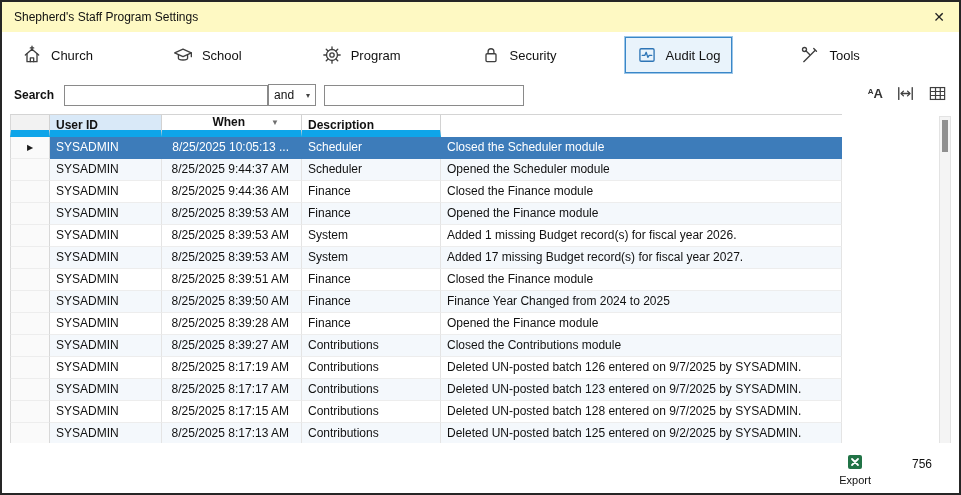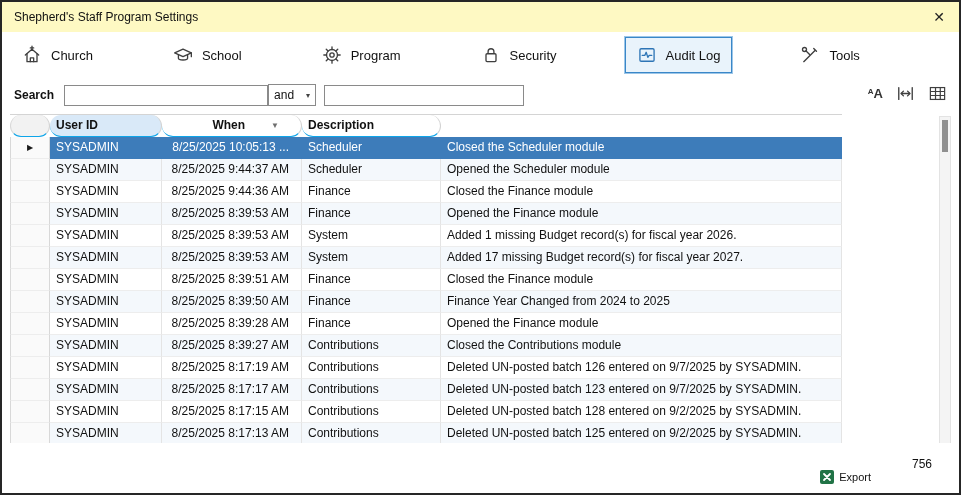--- a/index.html
+++ b/index.html
@@ -30,37 +30,37 @@
   .fontsize-ic { font-size:13px; font-weight:bold; line-height:14px; }
   .fontsize-ic .small-a { font-size:8px; vertical-align:top; position:relative; top:-2px; }
 
   
   .tablewrap { position:absolute; left:8px; top:112px; width:832px; background:#fff; }
   .thead, .trow { display:grid; grid-template-columns:40px 112px 140px 139px 401px; }
   .cell { height:22px; line-height:21px; font-size:12px; color:#111; padding:0 6px; border-right:1px solid #e4e4e4; border-bottom:1px solid #ededed; white-space:nowrap; overflow:hidden; }
   .marker { padding:0; text-align:center; background:#fafafa; border-left:1px solid #d8d8d8; border-right:1px solid #d8d8d8; font-size:8px; color:#1a1a1a; }
   .when { text-align:right; padding-right:12px; }
   .thead { border-top:1px solid #d4d4d4; }
-  .hcell { font-weight:bold; background:#fff; border-right:1px solid #d2d2d2; border-bottom:1px solid #0ea5e9; cursor:pointer;border-radius:11px; }
+  .hcell { font-weight:bold; background:#fff; border-right:1px solid #d2d2d2; border-bottom:7px solid #0ea5e9; cursor:pointer; }
   .hcell.marker { background:#f2f2f2; cursor:default; }
   .hcell.user { background:var(--hdrblue, #d9e9f8); }
   .hcell.when { display:flex; align-items:center; justify-content:flex-end; gap:26px; padding-right:22px; }
   .sorticon { font-size:8px; color:#6f6f6f; font-weight:normal; }
   .trow { cursor:default; }
   .trow.alt .cell:not(.marker) { background:var(--altrow, #f4f8fc); }
   .trow.selected .cell:not(.marker) { background:var(--sel, #3d7cba); color:#fff; border-bottom-color:var(--sel, #3d7cba); border-right-color:var(--sel, #3d7cba); }
   .tbody { border-bottom:1px solid #c9c9c9; }
 
   
   .vscroll { position:absolute; right:8px; top:114px; width:12px; height:330px; background:#f4f4f4; border:1px solid #e3e3e3; }
   .vthumb { position:absolute; top:3px; left:2px; width:6px; height:32px; background:#8f8f8f; }
 
   
   .footer { position:absolute; left:0; right:0; bottom:0; height:50px; background:#fff; }
-  .export-btn { position:absolute; right:88px; bottom:7px; display:flex; flex-direction:row; align-items:center; gap:3px; cursor:pointer; }
+  .export-btn { position:absolute; right:88px; bottom:7px; display:flex; flex-direction:column; align-items:center; gap:3px; cursor:pointer; }
   .export-label { font-size:11px; color:#111; }
   .record-count { position:absolute; right:27px; bottom:22px; font-size:12px; color:#111; }
 </style>
 </head>
 <body>
 
 <div class="window">
 
   <div class="titlebar">
     <span class="title">Shepherd's Staff Program Settings</span>
@@ -252,21 +252,21 @@
           <div class="cell user">SYSADMIN</div>
           <div class="cell when">8/25/2025 8:17:17 AM</div>
           <div class="cell loc">Contributions</div>
           <div class="cell desc">Deleted UN-posted batch 123 entered on 9/7/2025 by SYSADMIN.</div>
         </div>
         <div class="trow">
           <div class="cell marker"></div>
           <div class="cell user">SYSADMIN</div>
           <div class="cell when">8/25/2025 8:17:15 AM</div>
           <div class="cell loc">Contributions</div>
-          <div class="cell desc">Deleted UN-posted batch 128 entered on 9/2/2025 by SYSADMIN.</div>
+          <div class="cell desc">Deleted UN-posted batch 128 entered on 9/7/2025 by SYSADMIN.</div>
         </div>
         <div class="trow alt">
           <div class="cell marker"></div>
           <div class="cell user">SYSADMIN</div>
           <div class="cell when">8/25/2025 8:17:13 AM</div>
           <div class="cell loc">Contributions</div>
           <div class="cell desc">Deleted UN-posted batch 125 entered on 9/2/2025 by SYSADMIN.</div>
         </div>
       </div>
   </div>

